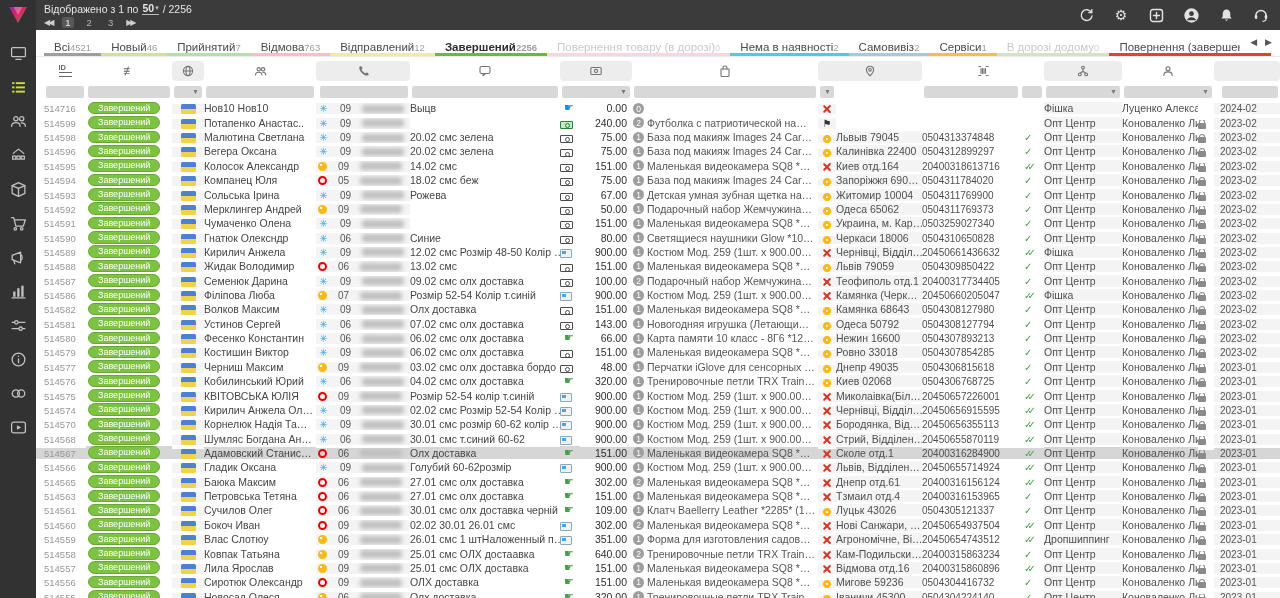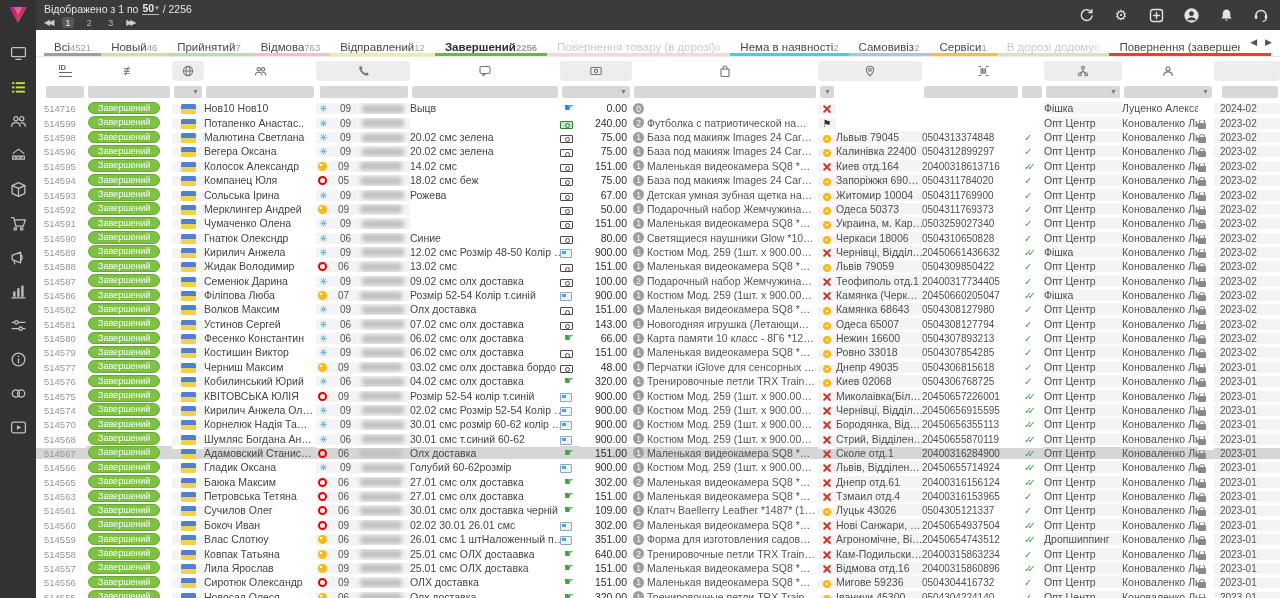--- a/index.html
+++ b/index.html
@@ -752,21 +752,21 @@
             <span class="pay pay-cod"></span>
           </div>
     <div class="cell c-amt">50.00</div>
     <div class="cell c-pr">
       <span class="qty">1</span>
       <span class="prodname">Подарочный набор Жемчужина…</span>
     </div>
     <div class="cell c-dl tint">
             <span class="dlv dlv-ukrposhta"></span>
           </div>
-    <div class="cell c-ct tint">Одеса 50373</div>
+    <div class="cell c-ct tint">Одеса 65062</div>
     <div class="cell c-tt">0504311769373</div>
     <div class="cell c-ck">
             <span class="ck ck-1"></span>
           </div>
     <div class="cell c-sr tint">Опт Центр</div>
     <div class="cell c-mg">Коноваленко Ли…</div>
     <div class="cell c-lk">
             <span class="lock"></span>
           </div>
     <div class="cell c-dt tint">2023-02</div>
@@ -1064,21 +1064,21 @@
             <span class="pay pay-cod"></span>
           </div>
     <div class="cell c-amt">143.00</div>
     <div class="cell c-pr">
       <span class="qty">1</span>
       <span class="prodname">Новогодняя игрушка (Летающи…</span>
     </div>
     <div class="cell c-dl tint">
             <span class="dlv dlv-ukrposhta"></span>
           </div>
-    <div class="cell c-ct tint">Одеса 65007</div>
+    <div class="cell c-ct tint">Одеса 50792</div>
     <div class="cell c-tt">0504308127794</div>
     <div class="cell c-ck">
             <span class="ck ck-1"></span>
           </div>
     <div class="cell c-sr tint">Опт Центр</div>
     <div class="cell c-mg">Коноваленко Ли…</div>
     <div class="cell c-lk">
             <span class="lock"></span>
           </div>
     <div class="cell c-dt tint">2023-02</div>
@@ -1566,21 +1566,21 @@
       <span class="pp">06</span>
       <span class="blur"></span>
     </div>
     <div class="cell c-cm">30.01 смс олх доставка черній</div>
     <div class="cell c-pay">
             <span class="pay pay-hand-green"></span>
           </div>
     <div class="cell c-amt">109.00</div>
     <div class="cell c-pr">
       <span class="qty">1</span>
-      <span class="prodname">Клатч Baellerry Leather *1487* (1…</span>
+      <span class="prodname">Клатч Baellerry Leather *2285* (1…</span>
     </div>
     <div class="cell c-dl tint">
             <span class="dlv dlv-ukrposhta"></span>
           </div>
     <div class="cell c-ct tint">Луцьк 43026</div>
     <div class="cell c-tt">0504305121337</div>
     <div class="cell c-ck">
             <span class="ck ck-1"></span>
           </div>
     <div class="cell c-sr tint">Опт Центр</div>

